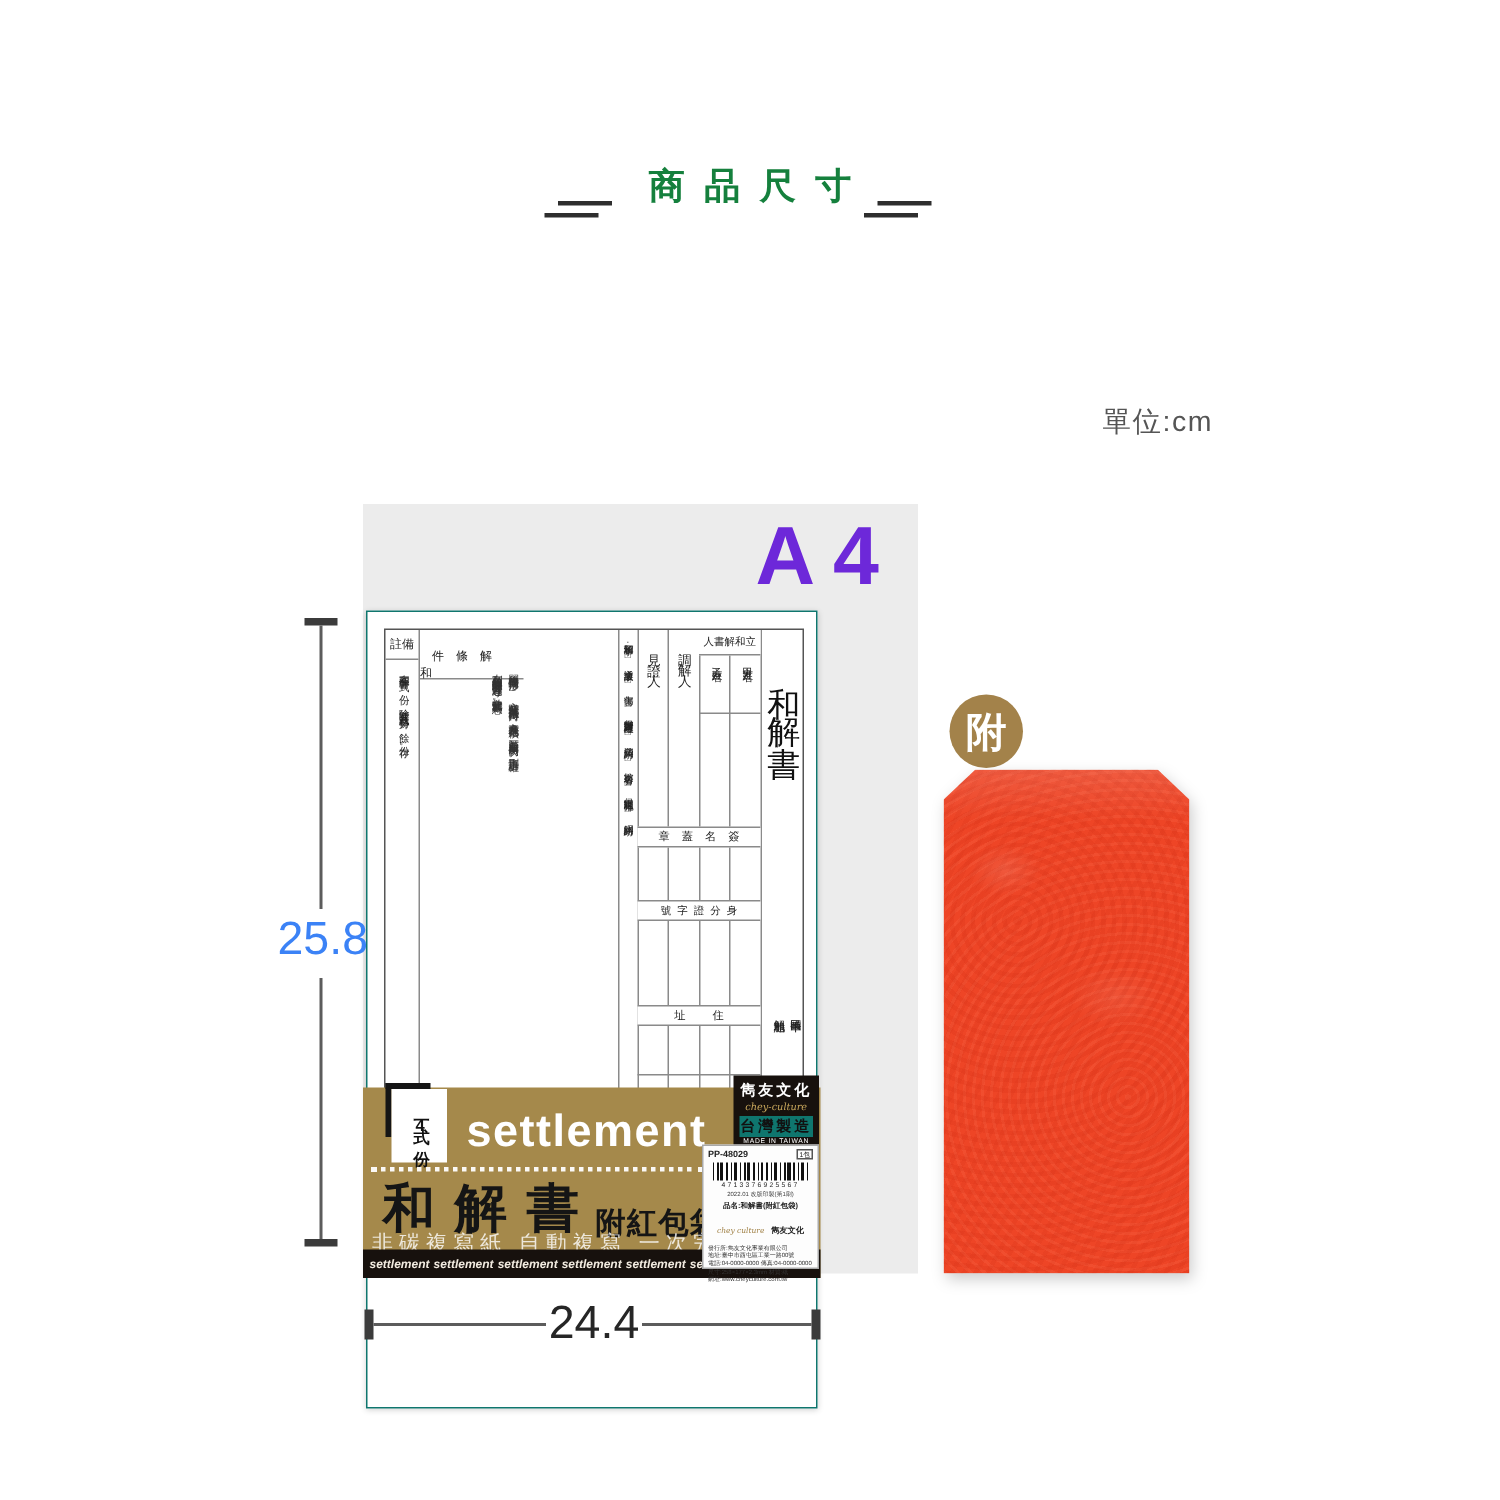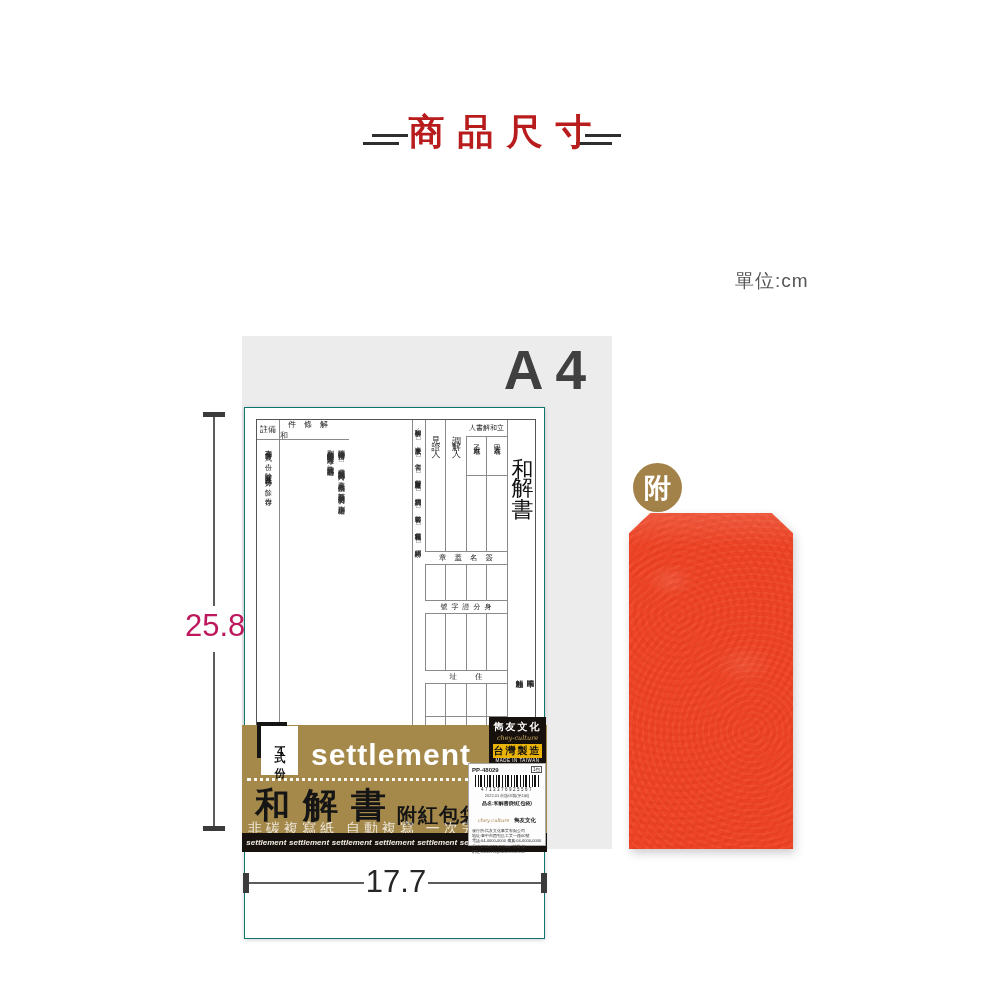--- a/index.html
+++ b/index.html
@@ -1,59 +1,59 @@
 <!DOCTYPE html>
 <html><head>
 <meta charset="utf-8">
 <style>
   * { box-sizing: border-box; margin: 0; padding: 0; }
   html,body { width:1000px; height:1000px; background:#fff; font-family:"Liberation Sans", sans-serif; }
   .stage { position:relative; width:1000px; height:1000px; overflow:hidden; background:#fff; }
 
   
   .title-row { position:absolute; top:108px; left:0; width:1000px; text-align:center; }
-  .title-row h1 { display:inline-block; font-size:36px; font-weight:bold; color:#b91c1c; letter-spacing:13px; text-indent:13px; }
+  .title-row h1 { display:inline-block; font-size:24px; font-weight:bold; color:#15803d; letter-spacing:13px; text-indent:13px; }
   .mark i { position:absolute; height:3px; width:36px; background:#2e2e2e; }
   .mark-left .m1 { left:372px; top:134px; }
   .mark-left .m2 { left:363px; top:142px; }
   .mark-right .m1 { left:585px; top:134px; }
   .mark-right .m2 { left:576px; top:142px; }
   .subtitle { position:absolute; top:152px; left:0; width:1000px; text-align:center;
               font-size:21px; color:#8f8f8f; letter-spacing:4px; word-spacing:12px; }
   .unit { position:absolute; left:735px; top:268px; font-size:19px; color:#555; letter-spacing:1px; }
 
   
   .gray-block { position:absolute; left:242px; top:336px; width:370px; height:513px; background:#ececec; }
-  .a4 { position:absolute; right:14px; top:2px; font-size:55px; font-weight:bold; color:#404040; letter-spacing:12px; }
+  .a4 { position:absolute; right:14px; top:2px; font-size:55px; font-weight:bold; color:#6d28d9; letter-spacing:12px; }
 
   
   .vcap { position:absolute; width:22px; height:5px; background:#3b3b3b; }
   .vcap.top { left:203px; top:412px; } .vcap.bot { left:203px; top:826px; }
   .vline { position:absolute; left:213px; width:2px; background:#5c5c5c; }
   .vline.a { top:417px; height:189px; } .vline.b { top:652px; height:174px; }
-  .dim-h { position:absolute; left:185px; top:608px; width:60px; text-align:center; font-size:31px; color:#be185d; }
+  .dim-h { position:absolute; left:185px; top:608px; width:60px; text-align:center; font-size:31px; color:#3b82f6; }
   .hcap { position:absolute; width:6px; height:20px; background:#3b3b3b; }
   .hcap.l { left:243px; top:873px; } .hcap.r { left:541px; top:873px; }
   .hline { position:absolute; top:882px; height:2px; background:#5c5c5c; }
   .hline.a { left:249px; width:115px; } .hline.b { left:428px; width:113px; }
   .dim-w { position:absolute; left:363px; top:864px; width:66px; text-align:center; font-size:31px; color:#262626; }
 
   
   .paper { position:absolute; left:244px; top:407px; width:301px; height:532px; background:#fff;
            border:1px solid #0f766e; box-shadow:0 1px 4px rgba(0,0,0,0.18); }
   .form { position:absolute; left:11px; top:11px; width:280px; height:400px; border:1.5px solid #555; color:#222; }
   .col { position:absolute; top:0; height:100%; border-left:1px solid #8a8a8a; }
   .c1 { left:0; width:22px; border-left:none; } .c2 { left:22px; width:70px; }
   .c3 { left:92px; width:63px; } .c4 { left:155px; width:13px; }
   .c5 { left:168px; width:20px; } .c6 { left:188px; width:21px; }
   .c7 { left:209px; width:20px; } .c8 { left:229px; width:21px; }
   .c9 { left:250px; width:30px; }
   .hd { position:absolute; top:0; left:0; right:0; height:20px; border-bottom:1px solid #8a8a8a;
         display:flex; align-items:center; justify-content:center; font-size:8px; }
-  .c2 .hd { letter-spacing:8px; text-indent:8px; }
+  .c2 .hd { letter-spacing:8px; text-indent:8px;margin-top:13px; }
   .c3 .hd { letter-spacing:6px; text-indent:6px; }
   .vtxt { writing-mode:vertical-rl; text-orientation:upright; }
   .c1 .body { position:absolute; top:24px; right:6px; height:360px; font-size:7px; letter-spacing:1px; }
   .vbody { position:absolute; writing-mode:vertical-rl; text-orientation:upright; font-size:7px; color:#333; }
   .c2 .vbody { top:24px; right:2px; height:366px; }
   .c3 .vbody { top:24px; right:4px; height:366px; }
   .vbody p { line-height:11px; letter-spacing:0.5px; }
   .c4 .matters { position:absolute; top:4px; right:3px; height:392px; font-size:6.5px; letter-spacing:0.5px; }
   .vlabel { position:absolute; top:8px; left:50%; transform:translateX(-50%);
             writing-mode:vertical-rl; text-orientation:upright; font-size:9px; letter-spacing:7px; }
@@ -87,21 +87,21 @@
   .dotline { position:absolute; left:5px; top:53px; width:222px; border-top:3px dotted rgba(255,255,255,0.95); }
   .pname { position:absolute; left:13px; top:57px; font-size:35px; font-weight:bold; color:#151515; letter-spacing:13px; }
   .psuffix { position:absolute; left:155px; top:77px; font-size:20px; font-weight:bold; color:#151515; letter-spacing:1px; }
   .features { position:absolute; left:6px; top:95px; font-size:14px; letter-spacing:4px; color:rgba(255,255,255,0.8); }
   .strip { position:absolute; left:0; top:108px; width:305px; height:19px; background:#17110d;
            display:flex; align-items:center; justify-content:space-around; padding:0 3px; }
   .strip span { font-size:8px; font-weight:bold; font-style:italic; color:#f3ece1; }
   .maker { position:absolute; left:247px; top:-8px; width:57px; background:#17110d; text-align:center; padding:3px 2px 2px; }
   .mk-name { font-size:10px; font-weight:bold; color:#fff; letter-spacing:2px; }
   .mk-script { font-size:6.5px; font-style:italic; color:#c9a85c; font-family:"DejaVu Serif", serif; }
-  .mk-made { background:#eab308; color:#111; font-size:10px; font-weight:bold; letter-spacing:2px; margin:2px 2px 0; }
+  .mk-made { background:#0f766e; color:#111; font-size:10px; font-weight:bold; letter-spacing:2px; margin:2px 2px 0; }
   .mk-made-en { font-size:4.5px; color:#fff; letter-spacing:0.5px; }
   .lbl { position:absolute; left:226px; top:38px; width:78px; height:83px; background:#fdfdfd;
          border:1px solid #a9a9a9; padding:2px 3px; color:#222; }
   .lbl-head { display:flex; justify-content:space-between; align-items:center; }
   .sku { font-size:6px; font-weight:bold; }
   .pack { font-size:4.5px; border:1px solid #555; padding:0 1px; }
   .barcode { height:12px; width:64px; margin:2px auto 0;
              background:repeating-linear-gradient(90deg,#111 0 1px,#fff 1px 3px,#111 3px 4px,#fff 4px 5px,#111 5px 7px,#fff 7px 9px); }
   .digits { font-size:4.5px; text-align:center; letter-spacing:1.5px; }
   .note { font-size:4px; text-align:center; color:#444; margin-top:1px; }
@@ -240,21 +240,21 @@
   </div>
 
   
   <div class="vcap top"></div>
   <div class="vline a"></div>
   <div class="dim-h">25.8</div>
   <div class="vline b"></div>
   <div class="vcap bot"></div>
   <div class="hcap l"></div>
   <div class="hline a"></div>
-  <div class="dim-w">17.7</div>
+  <div class="dim-w">24.4</div>
   <div class="hline b"></div>
   <div class="hcap r"></div>
 
   
   <div class="badge">
     <span>附</span>
   </div>
   <div class="env-wrap">
     <div class="env"></div>
   </div>

